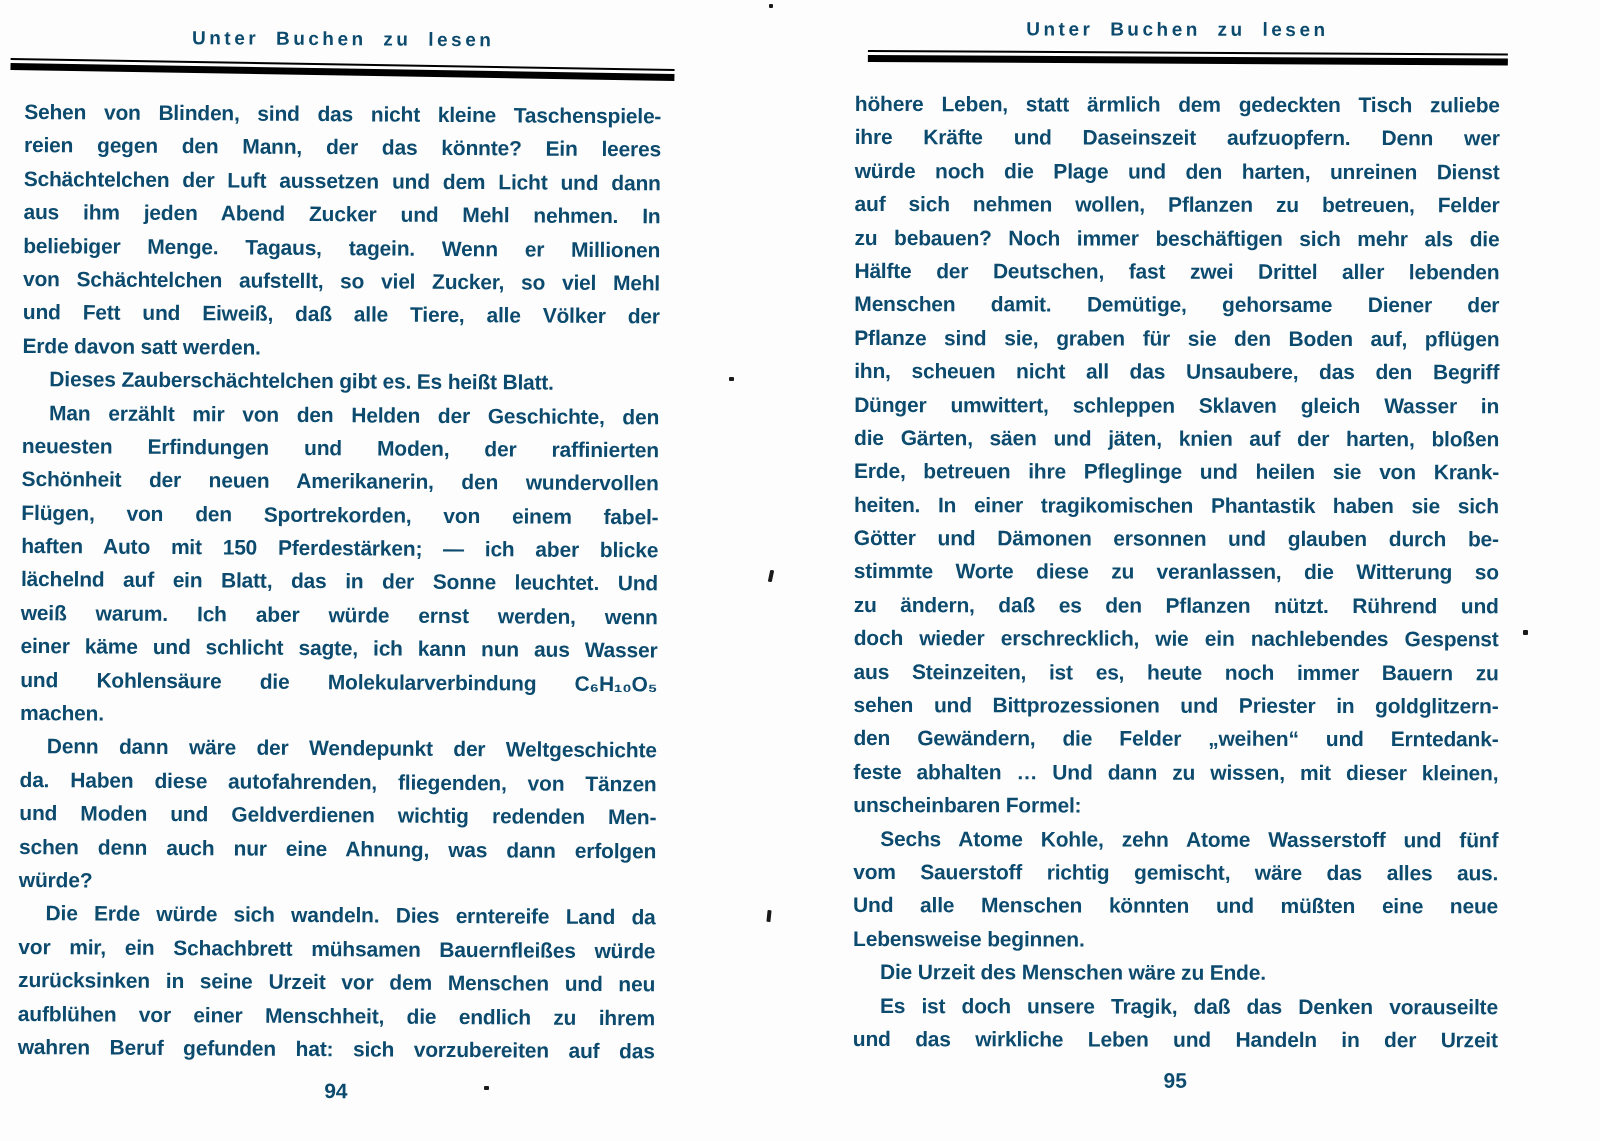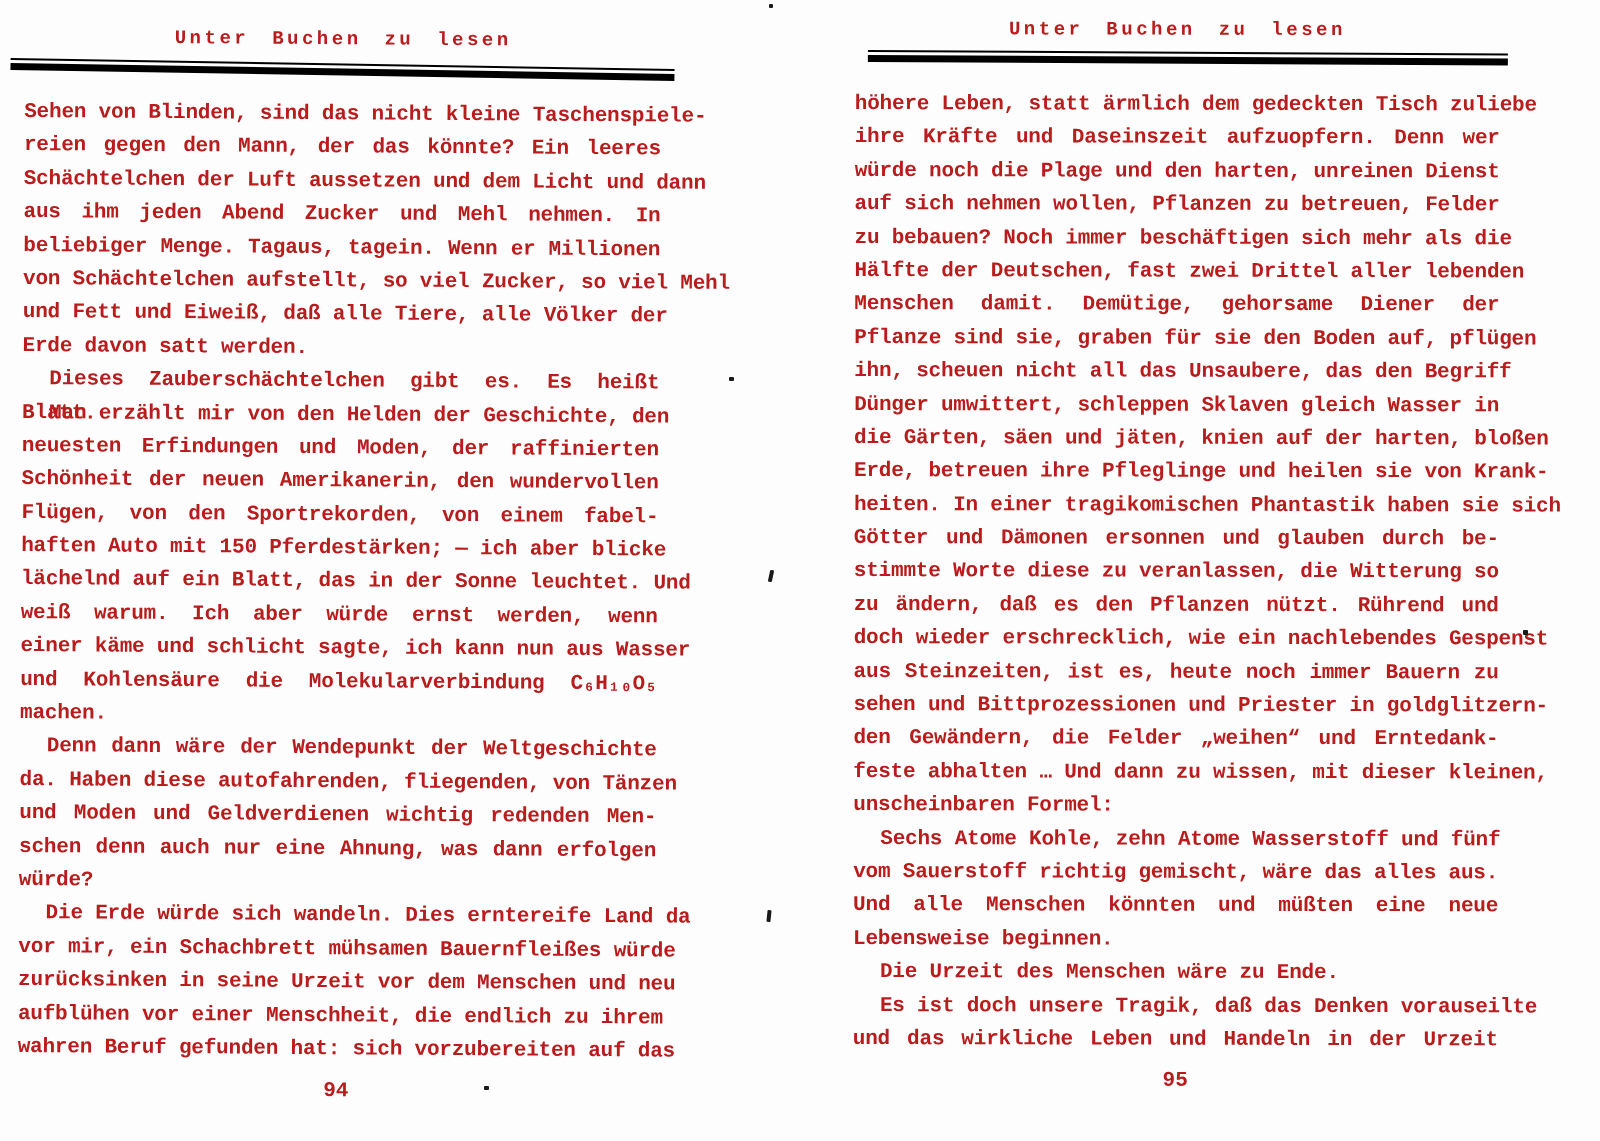--- a/index.html
+++ b/index.html
@@ -6,22 +6,22 @@
     margin: 0;
     padding: 0;
     background: #ffffff;
   }
   .spread {
     position: relative;
     width: 1600px;
     height: 1141px;
     background: #fdfdfd;
     overflow: hidden;
-    font-family: Liberation Mono, monospace;
-    color: #b91c1c;
+    font-family: Liberation Sans, sans-serif;
+    color: #0c4a6e;
   }
   .page {
     position: absolute;
     top: 0;
     height: 1141px;
   }
   .page-left {
     left: 25px;
     width: 637px;
     transform: rotate(0.4deg);

